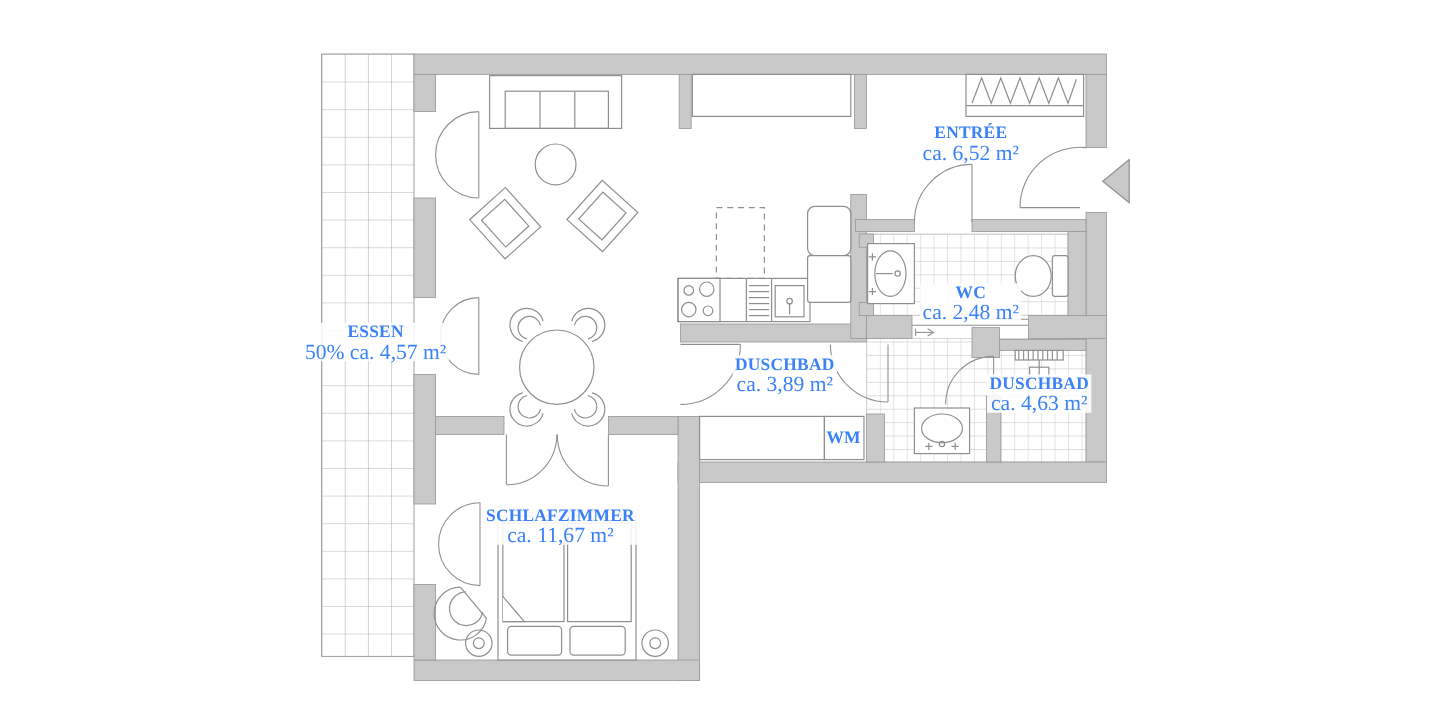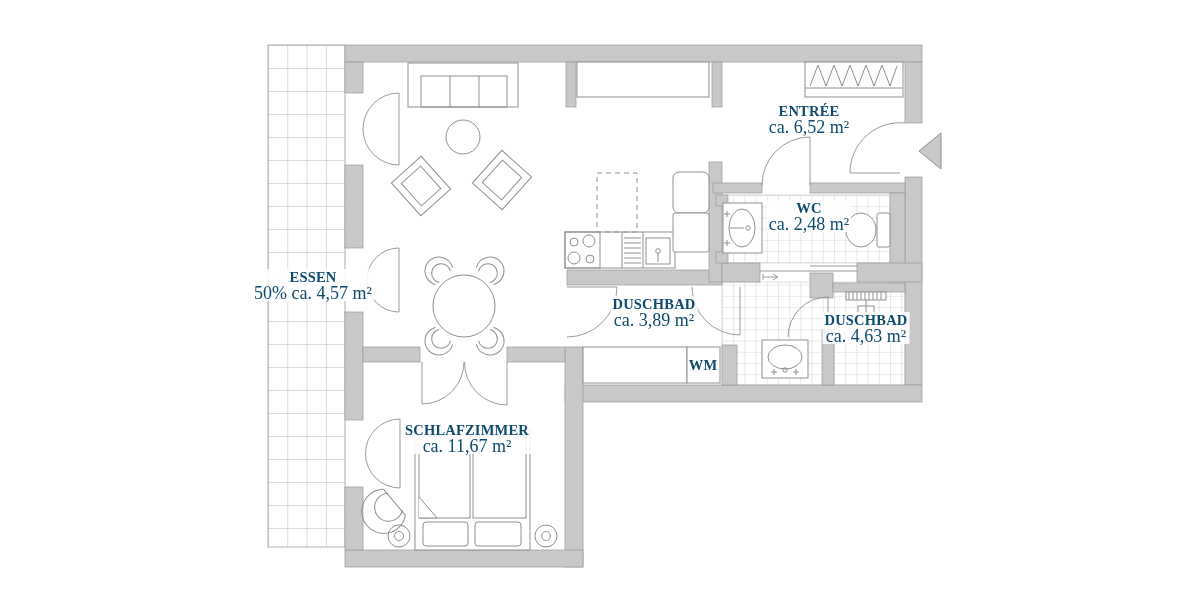--- a/index.html
+++ b/index.html
@@ -1,19 +1,19 @@
 <!DOCTYPE html>
 <html><head>
 <meta charset="utf-8">
 <style>
   html,body{margin:0;padding:0;background:#ffffff;}
   #stage{position:relative;width:1200px;height:600px;background:#ffffff;overflow:hidden;
          font-family:"Liberation Serif","DejaVu Serif",serif;}
   #plan-svg{position:absolute;left:0;top:0;}
-  .label{position:absolute;transform:translateX(-50%);text-align:center;color:#0c4a6e;
+  .label{position:absolute;transform:translateX(-50%);text-align:center;color:#3b82f6;
          white-space:nowrap;line-height:16px;background:rgba(255,255,255,0.88);padding:0 2px;}
   .label .t{font-weight:bold;font-size:14.5px;letter-spacing:0.2px;}
   .label .a{font-size:18px;}
   .label.big .t{font-size:15.5px;}
 </style>
 </head>
 <body>
 
 <div id="stage">
 
@@ -253,21 +253,21 @@
     <div class="t">ESSEN</div>
     <div class="a">50% ca. 4,57 m²</div>
   </div>
 
 
   <div class="label" style="left:809px;top:103px;">
     <div class="t">ENTRÉE</div>
     <div class="a">ca. 6,52 m²</div>
   </div>
 
-  <div class="label" style="left:809px;top:200px;">
+  <div class="label" style="left:809px;top:236px;">
     <div class="t">WC</div>
     <div class="a">ca. 2,48 m²</div>
   </div>
 
   <div class="label" style="left:654px;top:296px;">
     <div class="t">DUSCHBAD</div>
     <div class="a">ca. 3,89 m²</div>
   </div>
 
   <div class="label" style="left:866px;top:312px;">

